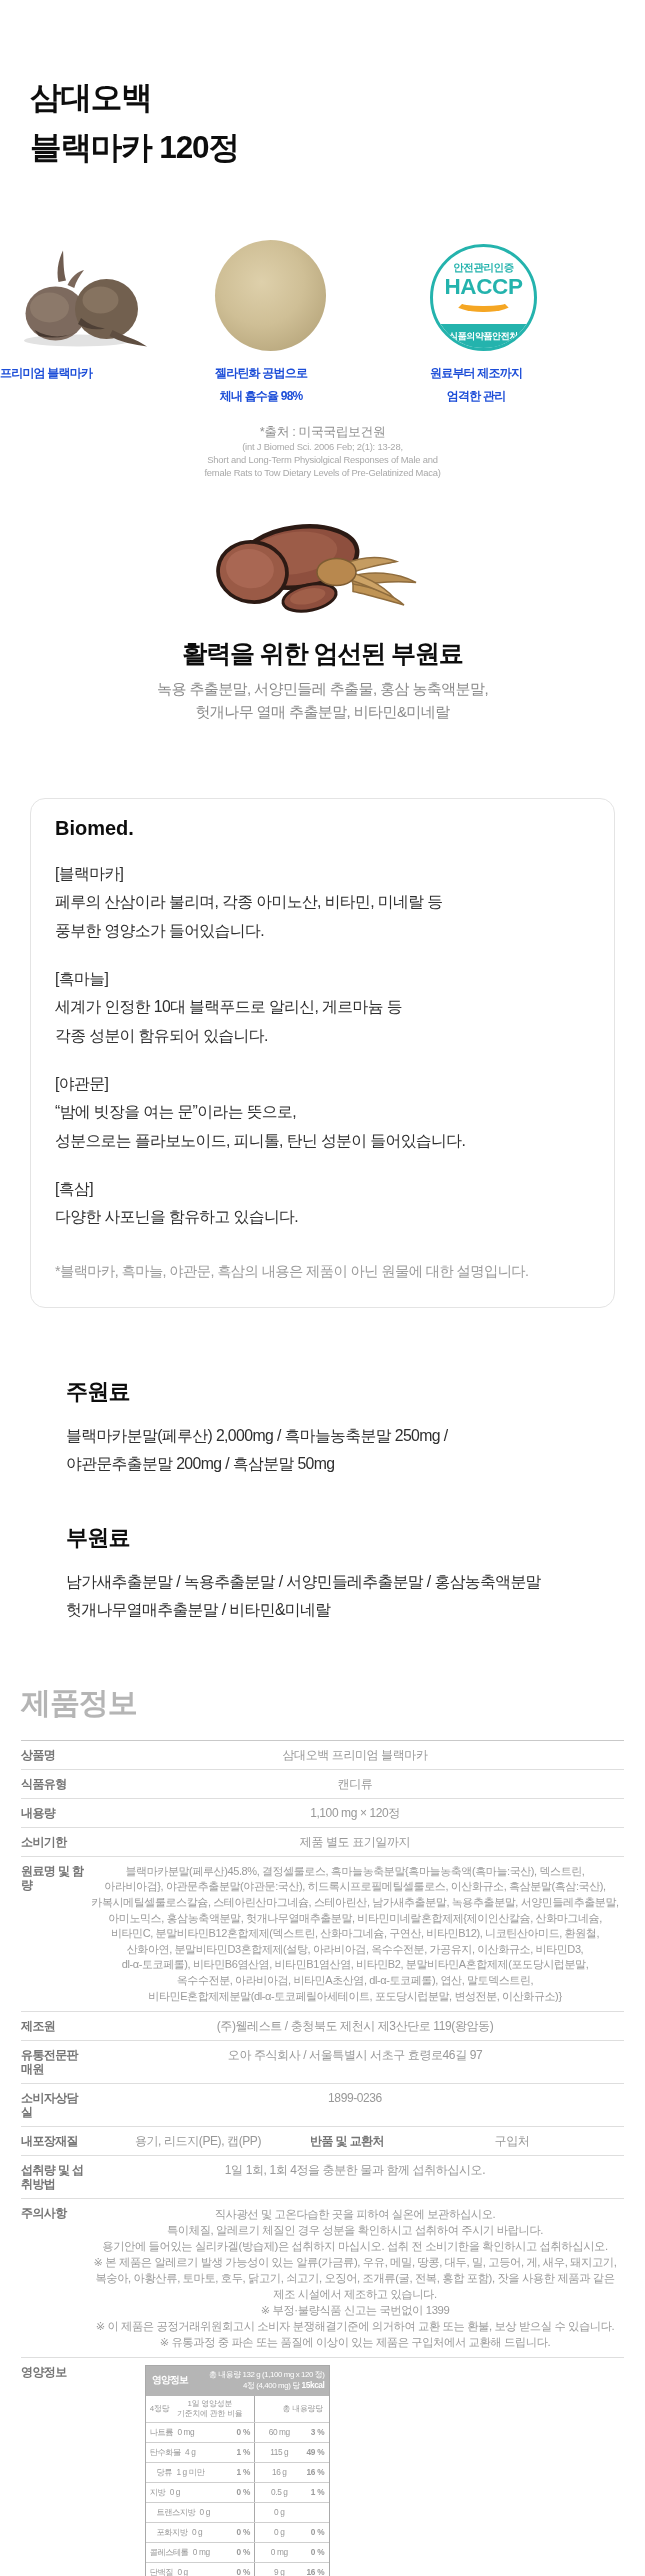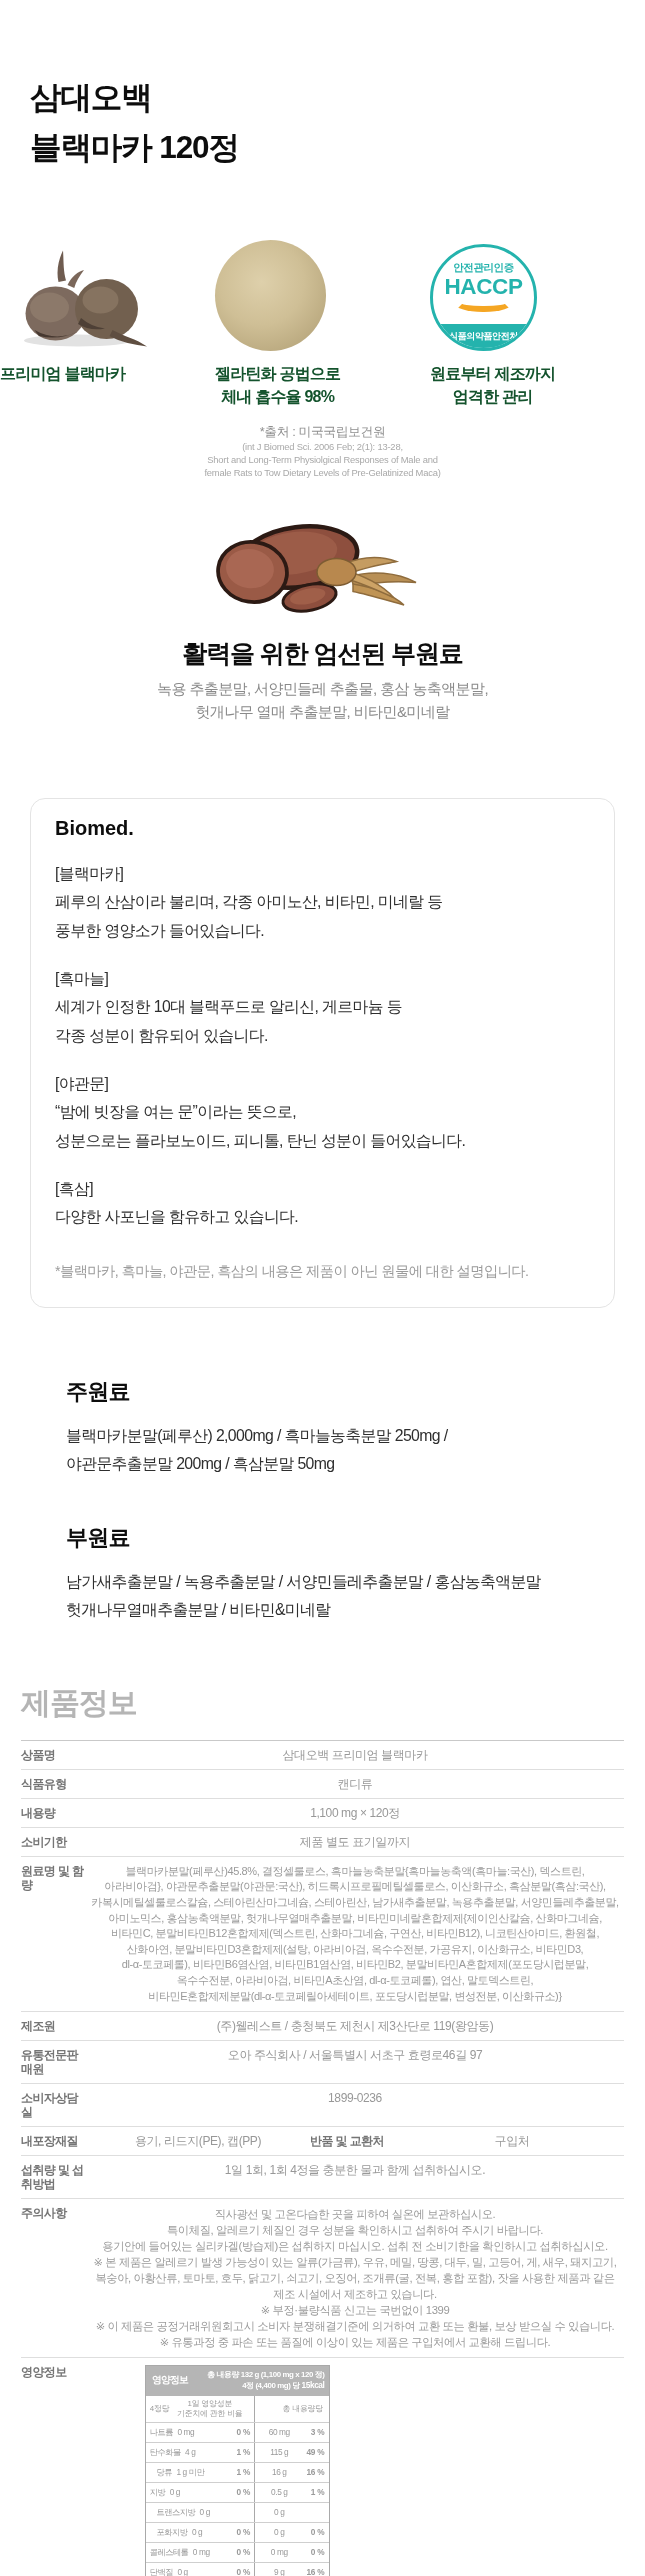--- a/index.html
+++ b/index.html
@@ -6,21 +6,21 @@
   body{width:645px;font-family:"Liberation Sans","DejaVu Sans",sans-serif;color:#111;}
   .page{width:645px;padding-bottom:64px;letter-spacing:-0.2px;}
 
   
   .title{padding:72px 0 0 30px;font-size:31.5px;line-height:50px;font-weight:800;letter-spacing:-1.1px;color:#0d0d0d;}
 
   
   .features{display:flex;margin-top:65px;}
   .feature{flex:1 1 0;display:flex;flex-direction:column;align-items:flex-start;}
   .f-imgbox{height:114px;display:flex;align-items:flex-end;justify-content:center;}
-  .f-label{margin-top:10.5px;font-size:16px;line-height:23px;font-weight:700;text-align:center;letter-spacing:-0.8px;color:#14532d;}
+  .f-label{margin-top:10.5px;font-size:12px;line-height:23px;font-weight:700;text-align:center;letter-spacing:-0.8px;color:#1d4ed8;}
   .powder{width:111px;height:111px;border-radius:50%;background:radial-gradient(circle at 42% 38%,#ded0ab 0%,#cfbf96 45%,#b9a87e 80%,#a8966c 100%);}
   .haccp{width:107px;height:107px;border-radius:50%;background:#fff;border:3.8px solid #24b3ad;position:relative;overflow:hidden;display:flex;flex-direction:column;align-items:center;box-sizing:border-box;}
   .haccp-top{margin-top:13.5px;font-size:10.5px;font-weight:700;color:#24b3ad;letter-spacing:-0.4px;}
   .haccp-main{font-size:22.5px;font-weight:800;color:#24b3ad;letter-spacing:-0.4px;line-height:24px;}
   .haccp-arc{width:59px;height:19.5px;border:6px solid transparent;border-bottom-color:#f5a623;border-radius:50%;margin-top:-6px;box-sizing:border-box;}
   .haccp-band{position:absolute;bottom:0;left:0;right:0;height:24px;background:#24b3ad;color:#fff;font-size:9px;font-weight:700;display:flex;align-items:center;justify-content:center;letter-spacing:-0.4px;}
 
   
   .citation{margin-top:16.5px;text-align:center;}
   .cite-src{font-size:12.8px;color:#8f8f8f;letter-spacing:-0.4px;}
@@ -57,21 +57,21 @@
   .pi-value{flex:1 1 auto;font-size:12px;line-height:14.3px;color:#989898;letter-spacing:-0.4px;text-align:center;}
   .pi-value.fixed{flex:0 0 224px;}
   .pi-label.second{flex:0 0 90px;}
   .pi-line{font-size:11px;line-height:15.6px;color:#9a9a9a;}
   .pi-line.caution{font-size:11.3px;line-height:16px;}
 
   
   .nt{width:185px;margin-left:59px;border:0.8px solid #a9a9a9;box-sizing:border-box;color:#9a9a9a;background:#fff;}
   .nt-head{display:flex;align-items:center;background:#b5b5b5;color:#fff;padding:3.8px 4.5px 3.8px 6px;min-height:23px;}
   .nt-head-title{font-size:9.8px;font-weight:800;letter-spacing:-0.8px;}
-  .nt-head-total{flex:1;text-align:right;font-size:7.9px;line-height:10px;letter-spacing:-0.4px;font-weight:bold;}
+  .nt-head-total{flex:1;text-align:right;font-size:7.9px;line-height:10px;letter-spacing:-0.4px;}
   .nt-head-total b{font-size:8.3px;}
   .nt-sub{display:flex;font-size:7.9px;line-height:9.8px;}
   .nt-left{flex:0 0 109px;display:flex;align-items:center;border-right:0.8px solid #a9a9a9;padding:3px 3.8px;box-sizing:border-box;}
   .nt-right{flex:1;display:flex;align-items:center;padding:1.5px 4.5px 1.5px 3px;}
   .nt-sub .nt-right{justify-content:flex-end;padding-right:6px;}
   .nt-sub-center{flex:1;text-align:center;}
   .nt-row{display:flex;border-top:0.8px solid #cfcfcf;font-size:8.3px;line-height:13px;}
   .nt-row:first-of-type{border-top:0.8px solid #a9a9a9;}
   .nt-name{font-weight:400;letter-spacing:-0.6px;}
   .nt-name.indent{padding-left:6.8px;}

